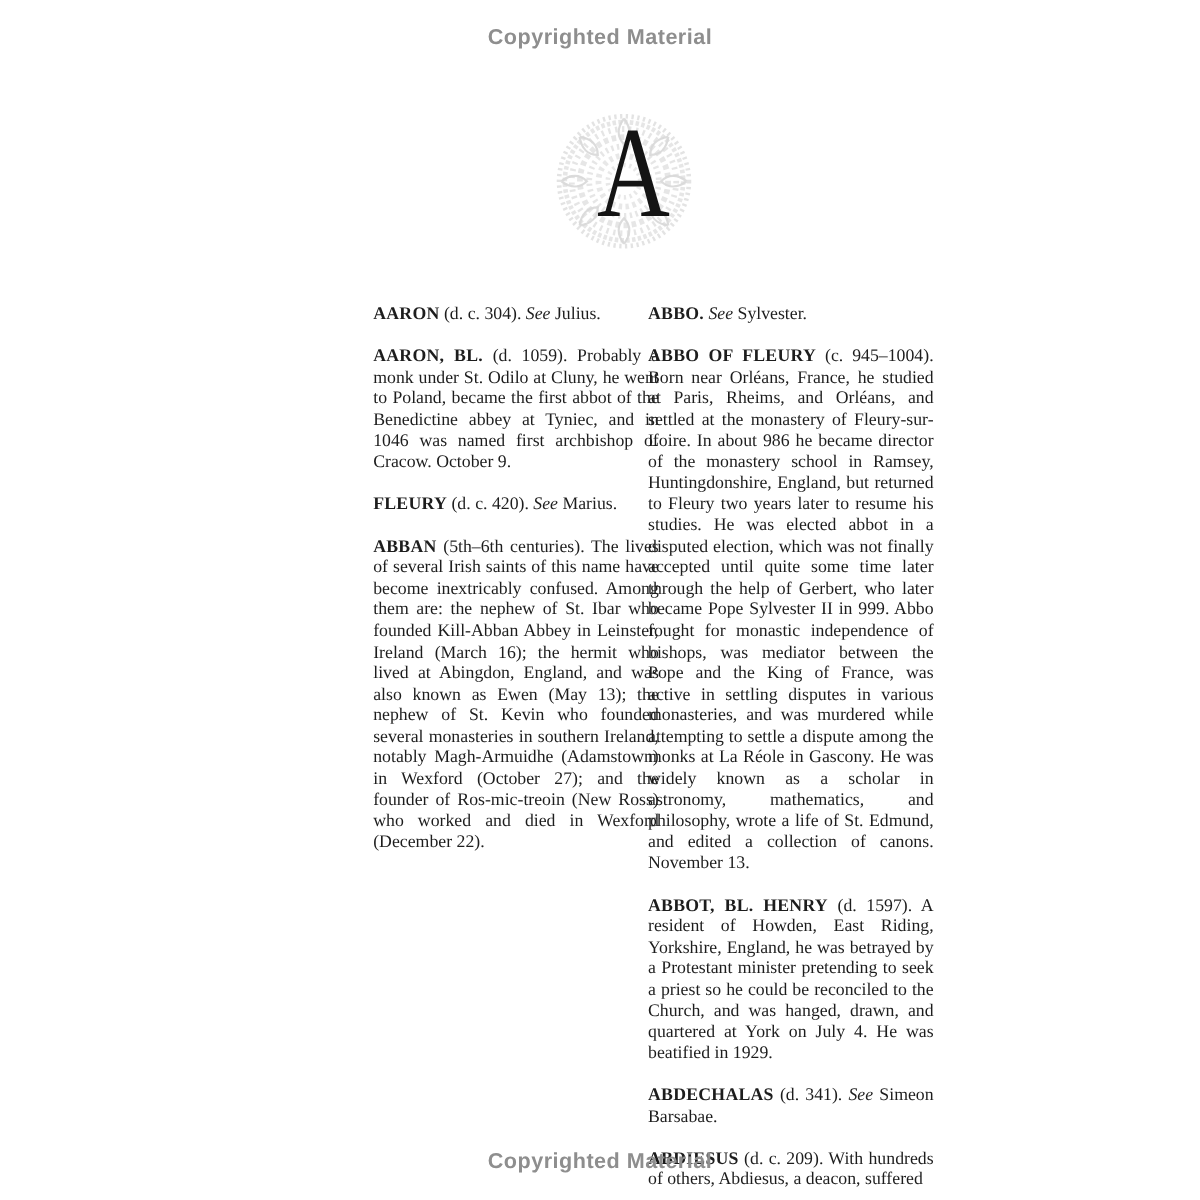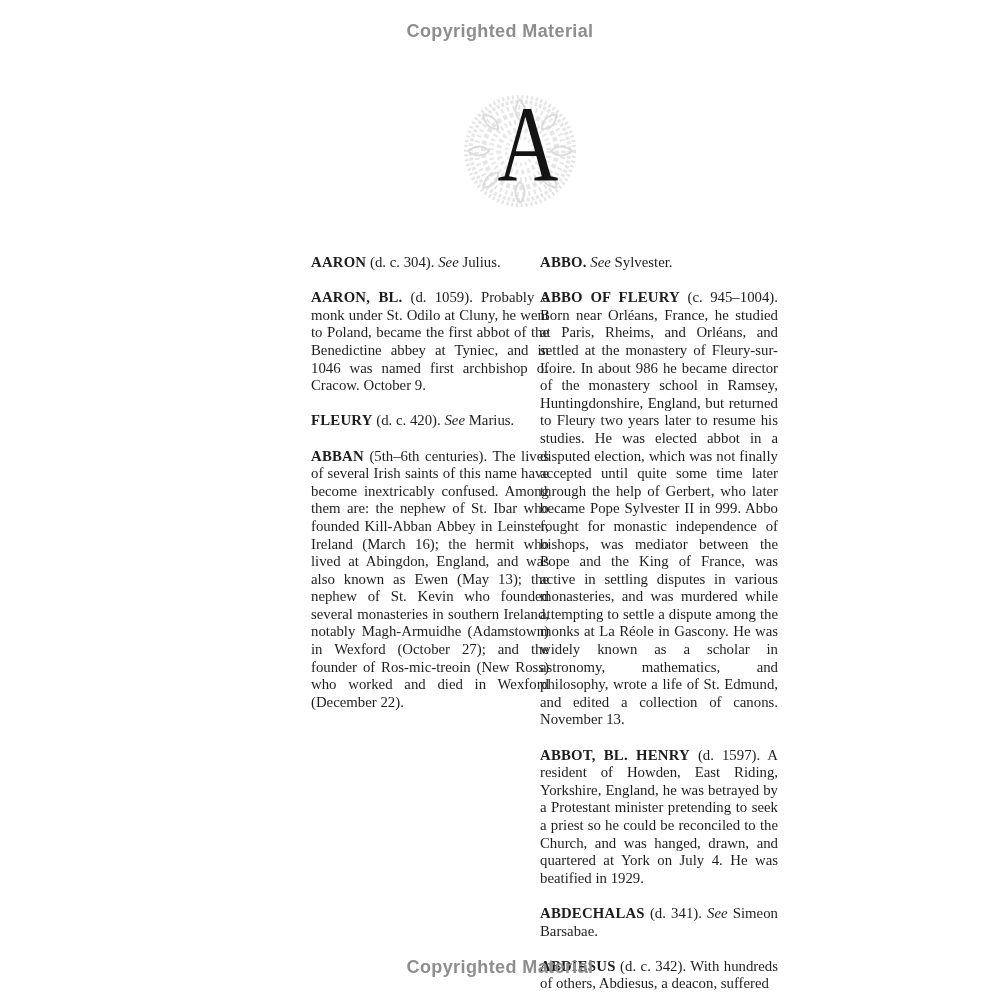--- a/index.html
+++ b/index.html
@@ -72,18 +72,18 @@
       <p class="entry"><span class="bold">AARON</span><span class="normal"> (d. c. 304). </span><span class="italic">See</span><span class="normal"> Julius.</span></p>
       <p class="entry"><span class="bold">AARON, BL.</span><span class="normal"> (d. 1059). Probably a monk under St. Odilo at Cluny, he went to Poland, became the first abbot of the Benedictine abbey at Tyniec, and in 1046 was named first archbishop of Cracow. October 9.</span></p>
       <p class="entry"><span class="bold">FLEURY</span><span class="normal"> (d. c. 420). </span><span class="italic">See</span><span class="normal"> Marius.</span></p>
       <p class="entry"><span class="bold">ABBAN</span><span class="normal"> (5th–6th centuries). The lives of several Irish saints of this name have become inextricably confused. Among them are: the nephew of St. Ibar who founded Kill-Abban Abbey in Leinster, Ireland (March 16); the hermit who lived at Abingdon, England, and was also known as Ewen (May 13); the nephew of St. Kevin who founded several monasteries in southern Ireland, notably Magh-Armuidhe (Adamstown) in Wexford (October 27); and the founder of Ros-mic-treoin (New Ross) who worked and died in Wexford (December 22).</span></p>
     </div>
   <div class="col col-right" id="col-right">
       <p class="entry"><span class="bold">ABBO.</span><span class="normal"> </span><span class="italic">See</span><span class="normal"> Sylvester.</span></p>
       <p class="entry"><span class="bold">ABBO OF FLEURY</span><span class="normal"> (c. 945–1004). Born near Orléans, France, he studied at Paris, Rheims, and Orléans, and settled at the monastery of Fleury-sur-Loire. In about 986 he became director of the monastery school in Ramsey, Huntingdonshire, England, but returned to Fleury two years later to resume his studies. He was elected abbot in a disputed election, which was not finally accepted until quite some time later through the help of Gerbert, who later became Pope Sylvester II in 999. Abbo fought for monastic independence of bishops, was mediator between the Pope and the King of France, was active in settling disputes in various monasteries, and was murdered while attempting to settle a dispute among the monks at La Réole in Gascony. He was widely known as a scholar in astronomy, mathematics, and philosophy, wrote a life of St. Edmund, and edited a collection of canons. November 13.</span></p>
       <p class="entry"><span class="bold">ABBOT, BL. HENRY</span><span class="normal"> (d. 1597). A resident of Howden, East Riding, Yorkshire, England, he was betrayed by a Protestant minister pretending to seek a priest so he could be reconciled to the Church, and was hanged, drawn, and quartered at York on July 4. He was beatified in 1929.</span></p>
       <p class="entry"><span class="bold">ABDECHALAS</span><span class="normal"> (d. 341). </span><span class="italic">See</span><span class="normal"> Simeon Barsabae.</span></p>
-      <p class="entry"><span class="bold">ABDIESUS</span><span class="normal"> (d. c. 342). With hundreds of others, Abdiesus, a deacon, suffered</span></p>
+      <p class="entry"><span class="bold">ABDIESUS</span><span class="normal"> (d. c. 209). With hundreds of others, Abdiesus, a deacon, suffered</span></p>
     </div>
 
   <div class="copyright bottom">Copyrighted Material</div>
 
 </div>
 
 </body></html>

